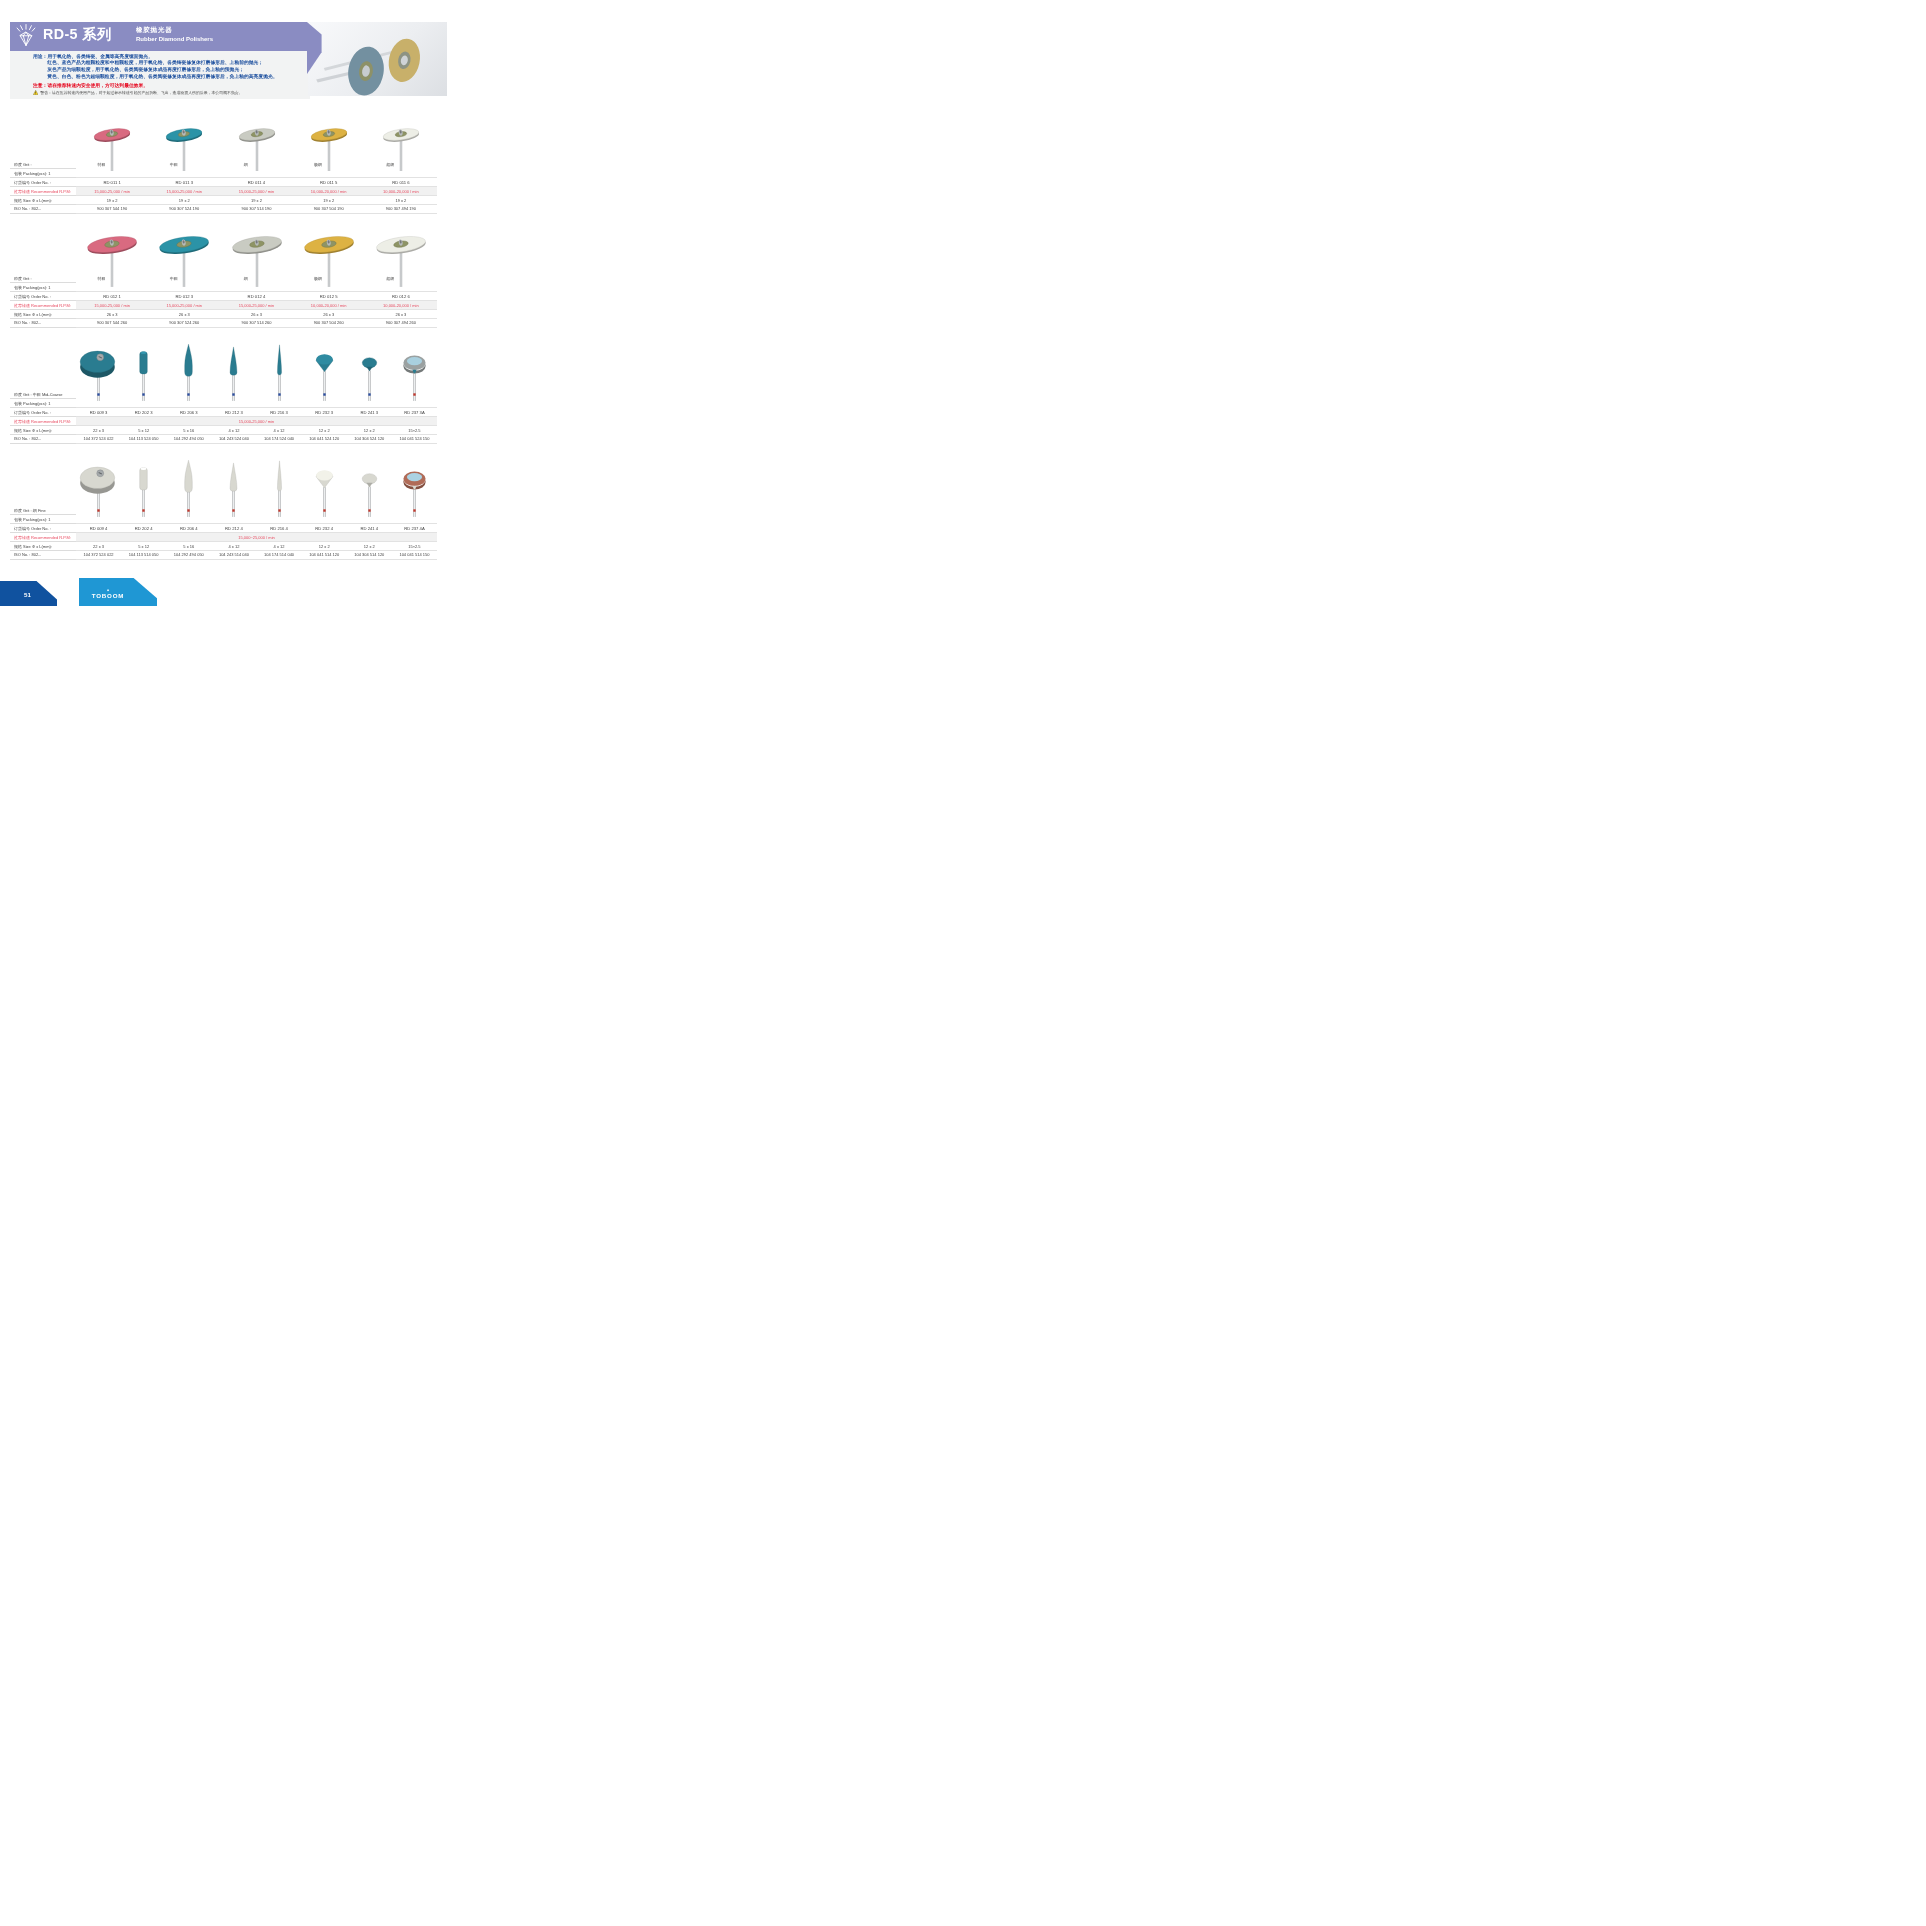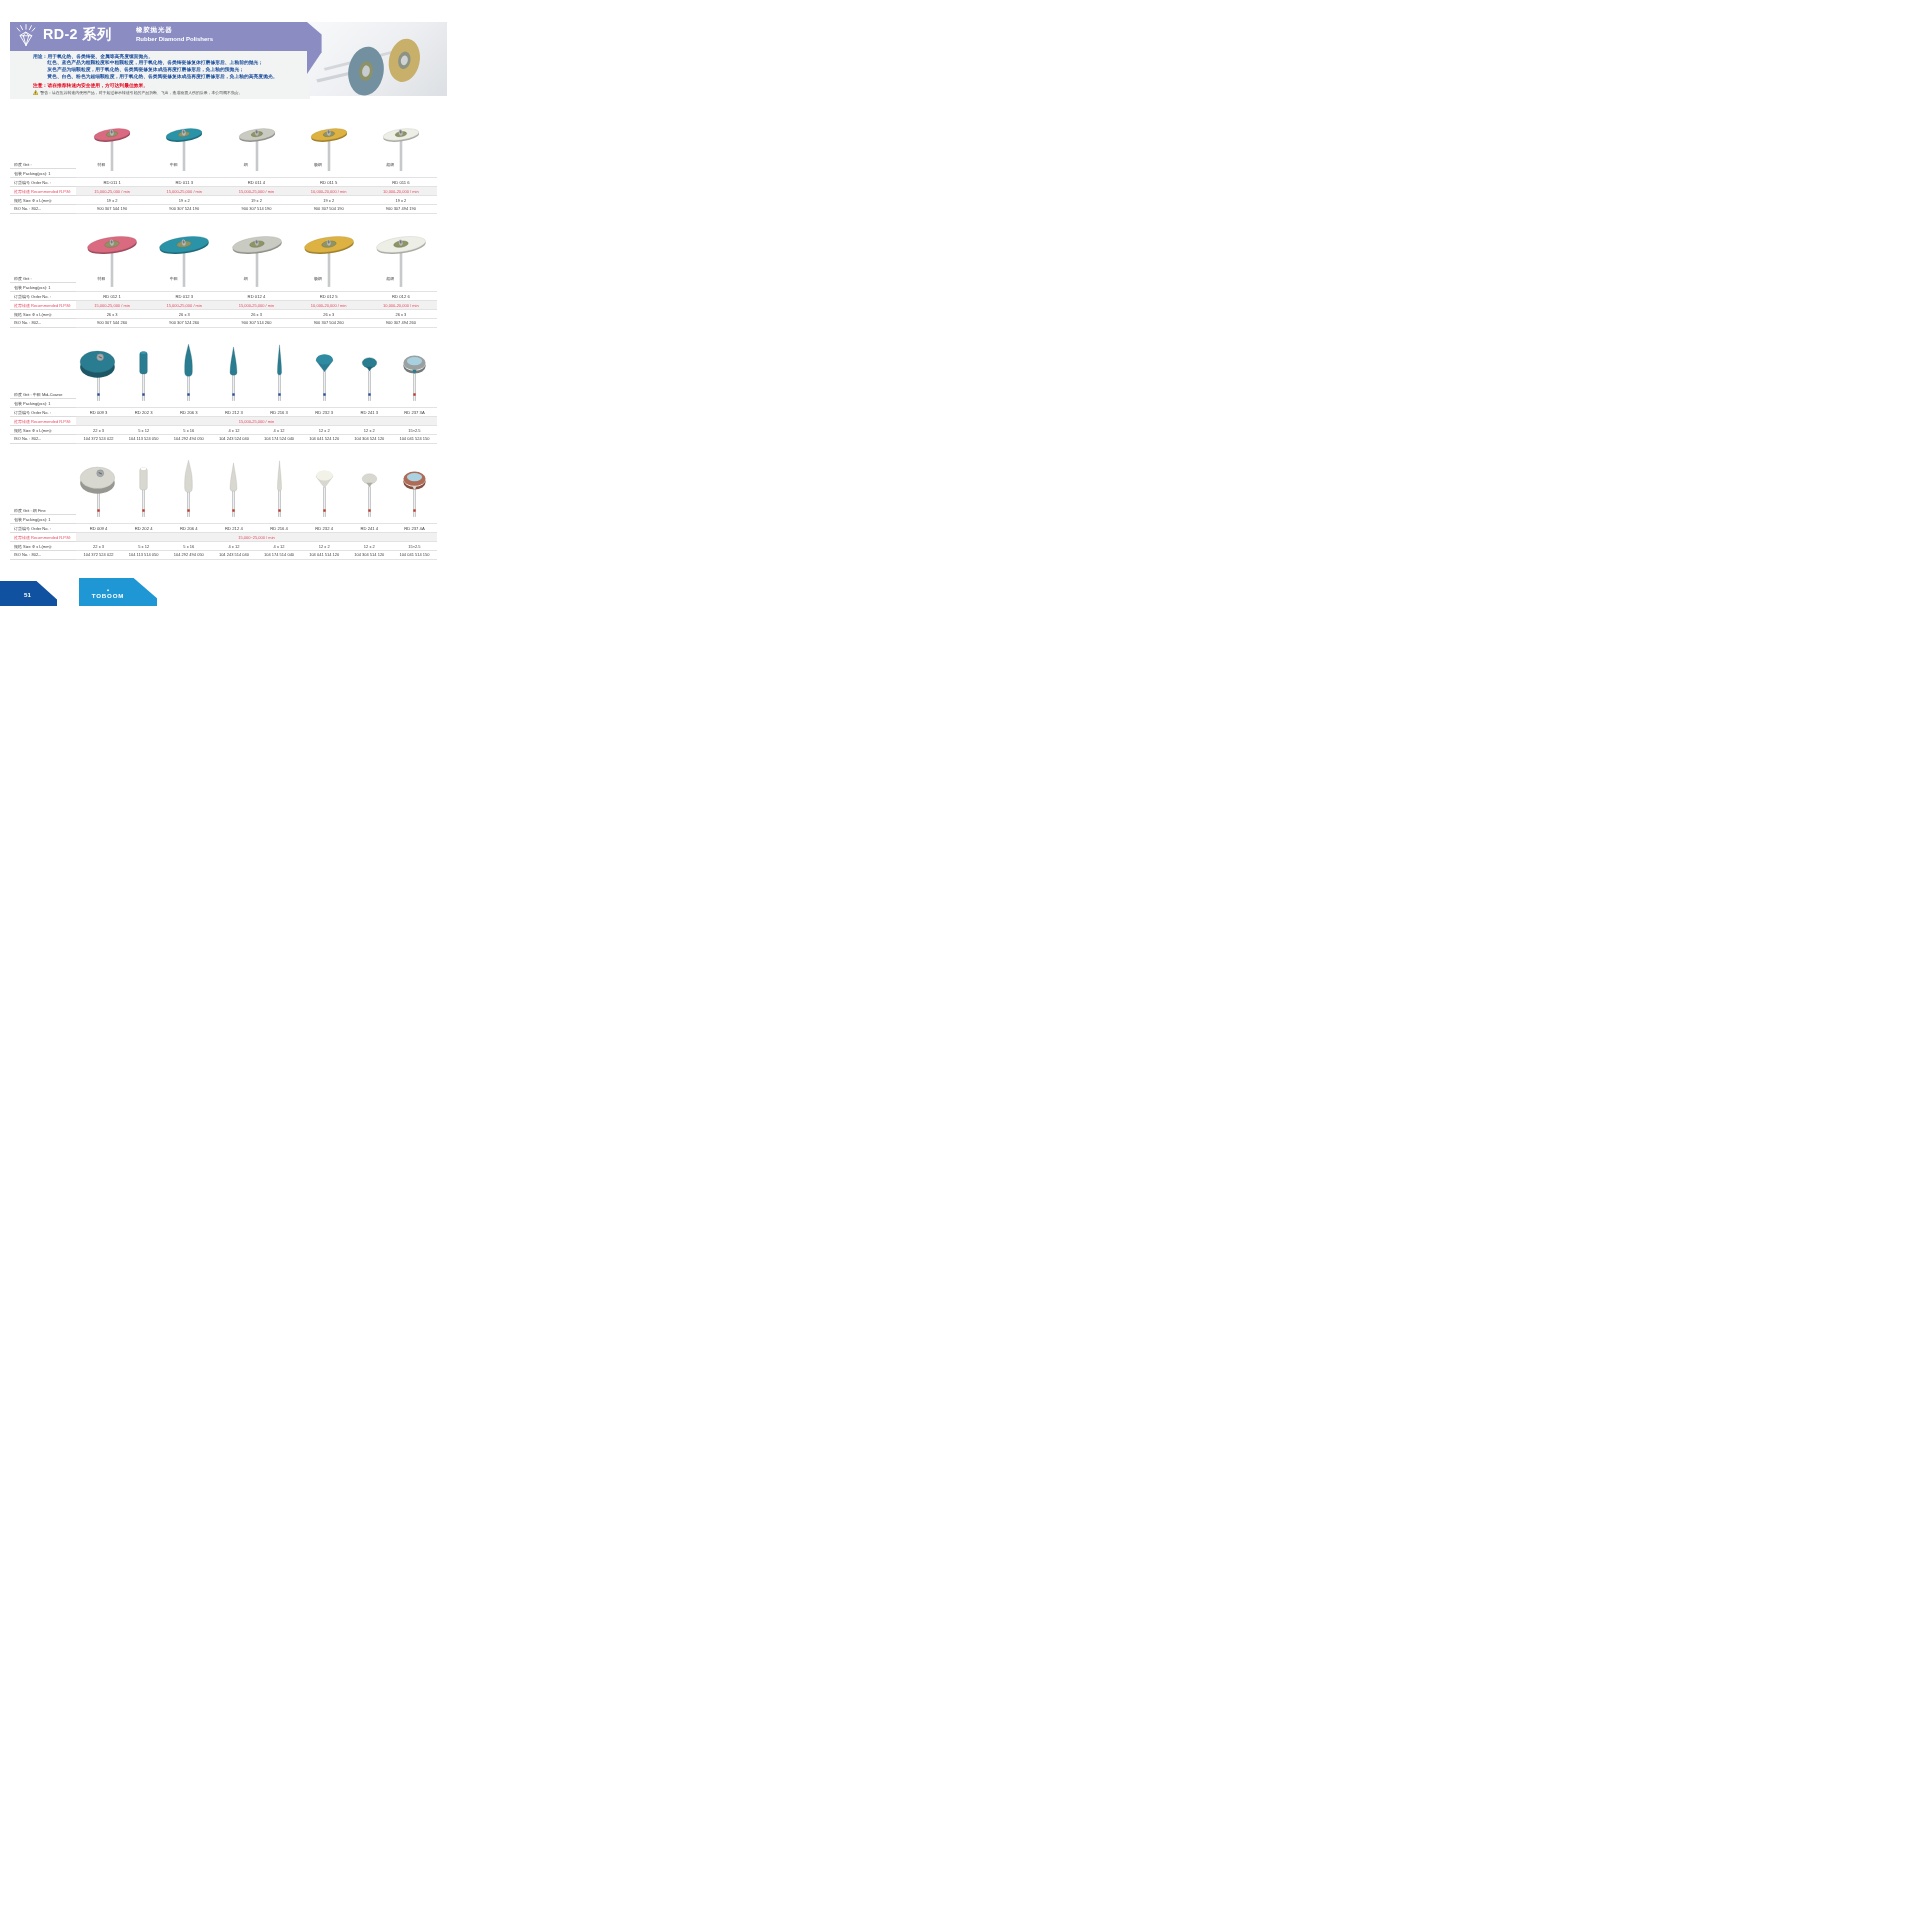--- a/index.html
+++ b/index.html
@@ -87,21 +87,21 @@
         <line x1="47" y1="21" x2="54" y2="13"></line>
         <polygon points="31,24 46,33 31,58 16,33"></polygon>
         <line x1="16" y1="33" x2="46" y2="33"></line>
         <line x1="31" y1="24" x2="24" y2="33"></line>
         <line x1="31" y1="24" x2="38" y2="33"></line>
         <line x1="24" y1="33" x2="31" y2="58"></line>
         <line x1="38" y1="33" x2="31" y2="58"></line>
       </g>
     </svg>
   </div>
-  <div class="series-title">RD-2 系列</div>
+  <div class="series-title">RD-5 系列</div>
   <div class="sub-block">
     <div class="sub-cn">橡胶抛光器</div>
     <div class="sub-en">Rubber Diamond Polishers</div>
   </div>
 
   <div class="intro">
     <div class="u-line">
       <span class="u-prefix">用途：</span><span>用于氧化锆、各类铸瓷、金属等高亮度镜面抛光。</span>
     </div>
     <div class="u-line u-ind">红色、蓝色产品为粗颗粒度和中粗颗粒度，用于氧化锆、各类铸瓷修复体打磨修形后、上釉前的抛光；</div>

